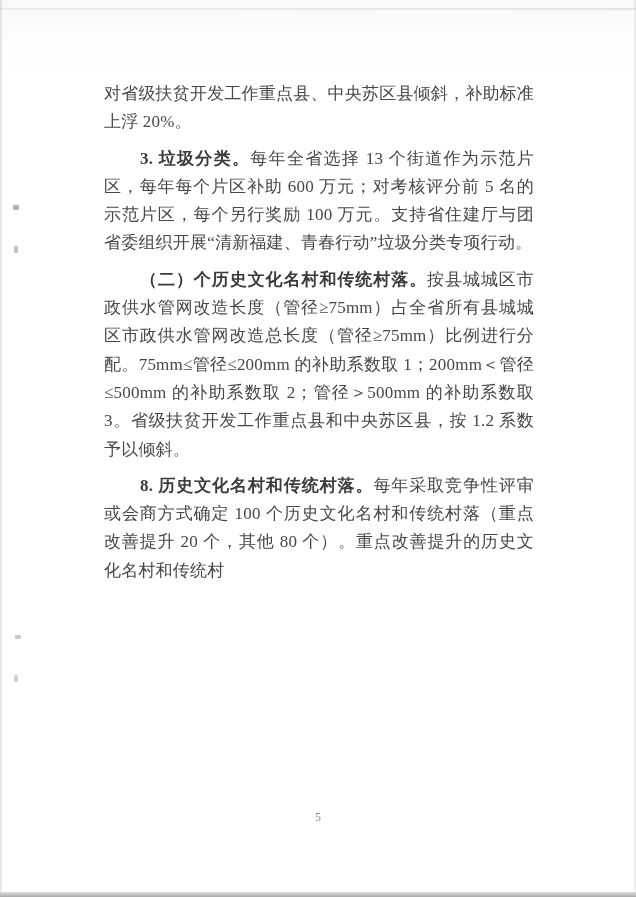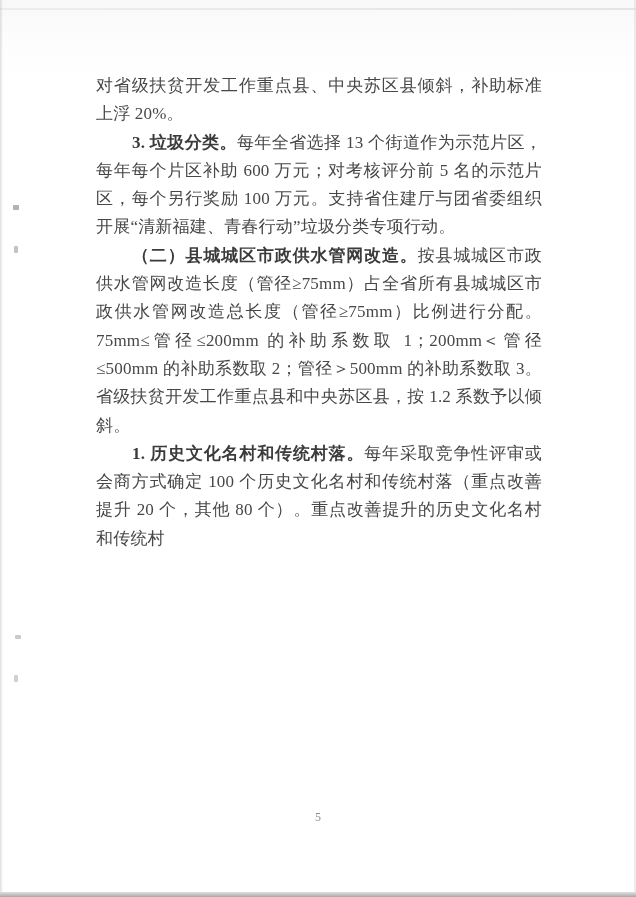--- a/index.html
+++ b/index.html
@@ -40,21 +40,21 @@
     position: absolute;
     left: 96px;
     top: 72px;
     width: 446px;
     font-size: 17px;
     line-height: 28.3px;
     letter-spacing: 0.2px;
     color: #474747;
     text-align: justify;
   }
-  .text-block p { margin: 0; }
+  .text-block p { margin: 8px; }
   .text-block p.indent { text-indent: 36px; }
   .text-block b { font-weight: bold; color: #3b3b3b; }
 
   .page-number {
     position: absolute;
     top: 810px;
     left: 0;
     width: 100%;
     text-align: center;
     font-size: 12px;
@@ -72,19 +72,19 @@
   <div class="edge-right"></div>
   <div class="edge-bottom"></div>
   <div class="speck s1"></div>
   <div class="speck s2"></div>
   <div class="speck s3"></div>
   <div class="speck s4"></div>
 
   <div class="text-block">
     <p><b></b><span>对省级扶贫开发工作重点县、中央苏区县倾斜，补助标准上浮 20%。</span></p>
     <p class="indent"><b>3. 垃圾分类。</b><span>每年全省选择 13 个街道作为示范片区，每年每个片区补助 600 万元；对考核评分前 5 名的示范片区，每个另行奖励 100 万元。支持省住建厅与团省委组织开展“清新福建、青春行动”垃圾分类专项行动。</span></p>
-    <p class="indent"><b>（二）县城城区市政供水管网改造。</b><span>按县城城区市政供水管网改造长度（管径≥75mm）占全省所有县城城区市政供水管网改造总长度（管径≥75mm）比例进行分配。75mm≤管径≤200mm 的补助系数取 1；200mm＜管径≤500mm 的补助系数取 2；管径＞500mm 的补助系数取 3。省级扶贫开发工作重点县和中央苏区县，按 1.2 系数予以倾斜。</span></p>
-    <p class="indent"><b>1. 历史文化名村和传统村落。</b><span>每年采取竞争性评审或会商方式确定 100 个历史文化名村和传统村落（重点改善提升 20 个，其他 80 个）。重点改善提升的历史文化名村和传统村</span></p>
+    <p class="indent"><b>（二）个历史文化名村和传统村落。</b><span>按县城城区市政供水管网改造长度（管径≥75mm）占全省所有县城城区市政供水管网改造总长度（管径≥75mm）比例进行分配。75mm≤管径≤200mm 的补助系数取 1；200mm＜管径≤500mm 的补助系数取 2；管径＞500mm 的补助系数取 3。省级扶贫开发工作重点县和中央苏区县，按 1.2 系数予以倾斜。</span></p>
+    <p class="indent"><b>8. 历史文化名村和传统村落。</b><span>每年采取竞争性评审或会商方式确定 100 个历史文化名村和传统村落（重点改善提升 20 个，其他 80 个）。重点改善提升的历史文化名村和传统村</span></p>
   </div>
 
   <div class="page-number">5</div>
 
 </div>
 
 </body></html>

